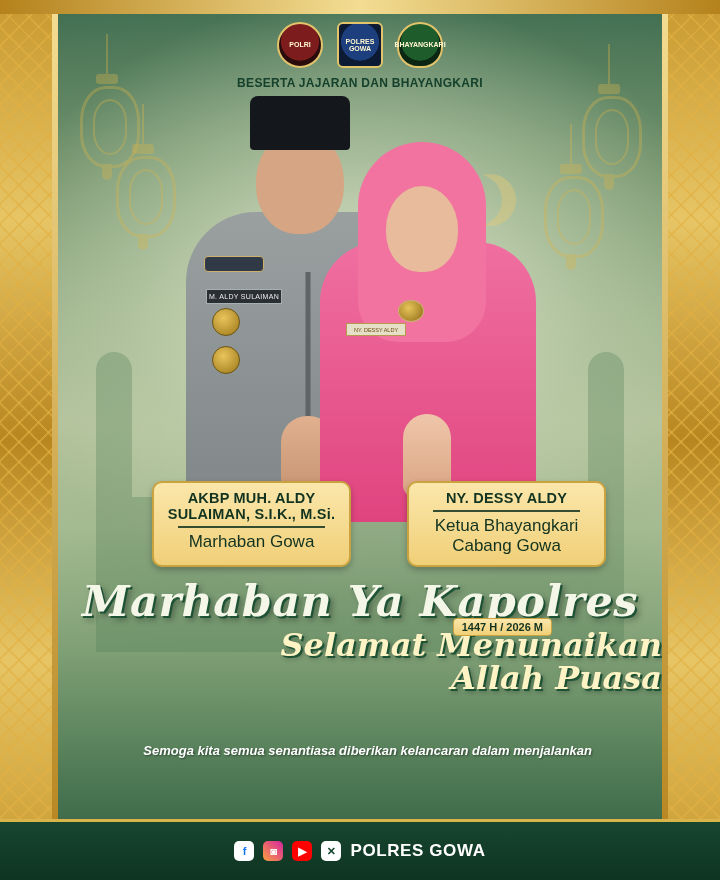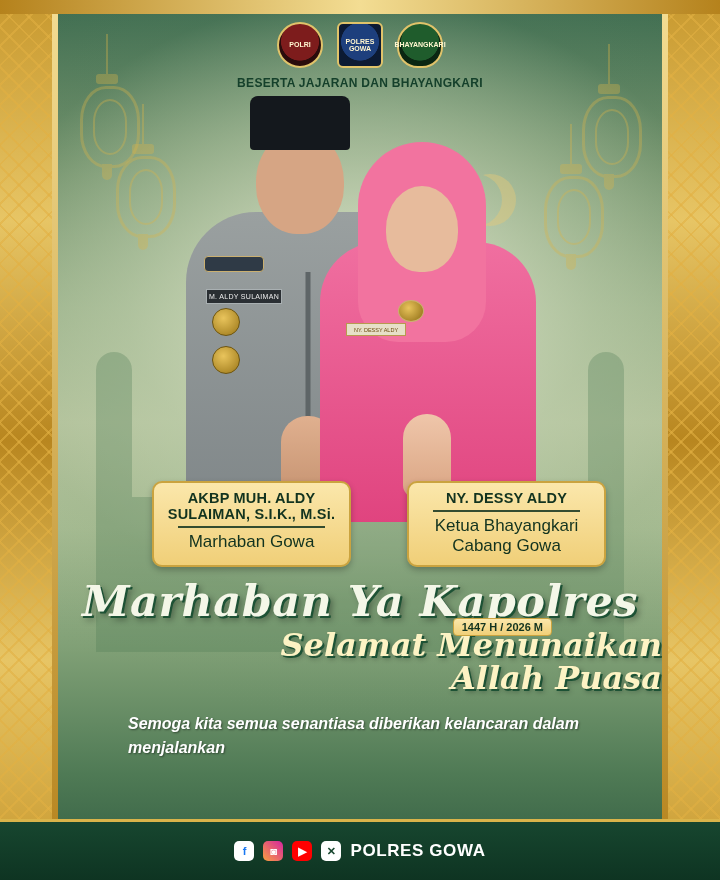--- a/index.html
+++ b/index.html
@@ -120,22 +120,22 @@
   .marhaban .txt{font-family:"DejaVu Serif",serif;font-style:italic;font-weight:bold;font-size:43px;
                  color:#f4f7e8;text-shadow:2px 2px 0 #1d5235, 4px 4px 6px rgba(0,0,0,.35);letter-spacing:.5px;}
   .hijri{position:absolute;right:110px;bottom:186px;background:linear-gradient(180deg,#fbe7ab,#f0cf78);
          border:1px solid #caa33f;border-radius:4px;padding:2px 8px;font-size:11px;font-weight:bold;color:#12331f;z-index:8;}
 
   
   .selamat{position:absolute;left:0;right:0;bottom:126px;text-align:right;z-index:7;}
   .selamat .l1,.selamat .l2{font-family:"DejaVu Serif",serif;font-style:italic;font-weight:bold;font-size:32px;
         color:#fdf3c4;text-shadow:2px 2px 0 #1d5235,3px 3px 5px rgba(0,0,0,.3);line-height:1.05;}
 
-  .wish{position:absolute;left:70px;right:70px;bottom:62px;text-align:left;z-index:7;
-        font-size:16px;font-style:italic;font-weight:bold;color:#ffffff;line-height:1.5;
+  .wish{position:absolute;left:70px;right:70px;bottom:62px;text-align:right;z-index:7;
+        font-size:13px;font-style:italic;font-weight:bold;color:#ffffff;line-height:1.5;
         text-shadow:1px 1px 2px rgba(0,0,0,.45);}
 
   
   .footer{position:absolute;left:0;right:0;bottom:0;height:58px;display:flex;align-items:center;justify-content:center;gap:9px;z-index:9;}
   .soc{width:20px;height:20px;border-radius:5px;background:#ffffff;color:#17462f;font-size:11px;font-weight:bold;
        display:flex;align-items:center;justify-content:center;}
   .soc.ig{background:linear-gradient(45deg,#f0a a);background:linear-gradient(45deg,#f9a03f,#d6249f);color:#fff;}
   .soc.fb{background:#ffffff;color:#1877f2;}
   .soc.yt{background:#ff0000;color:#fff;}
   .soc.tw{background:#ffffff;color:#17462f;}

